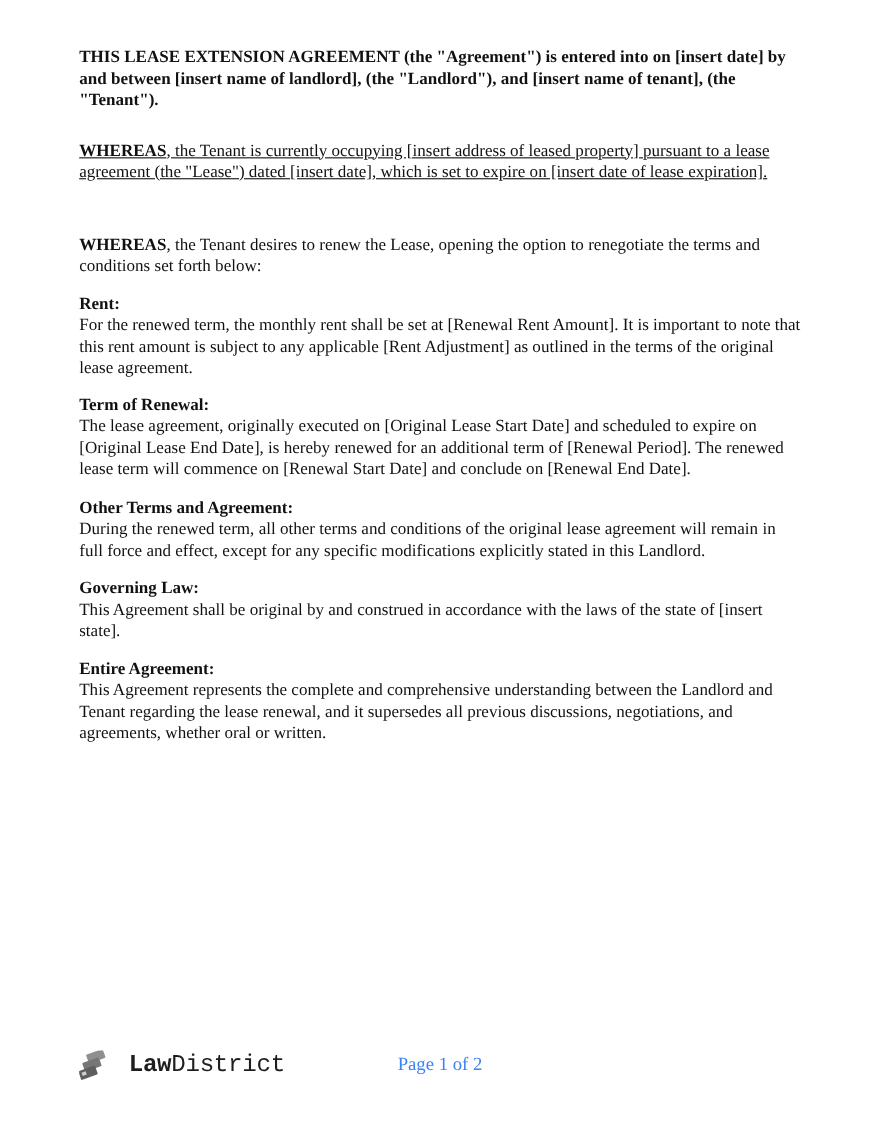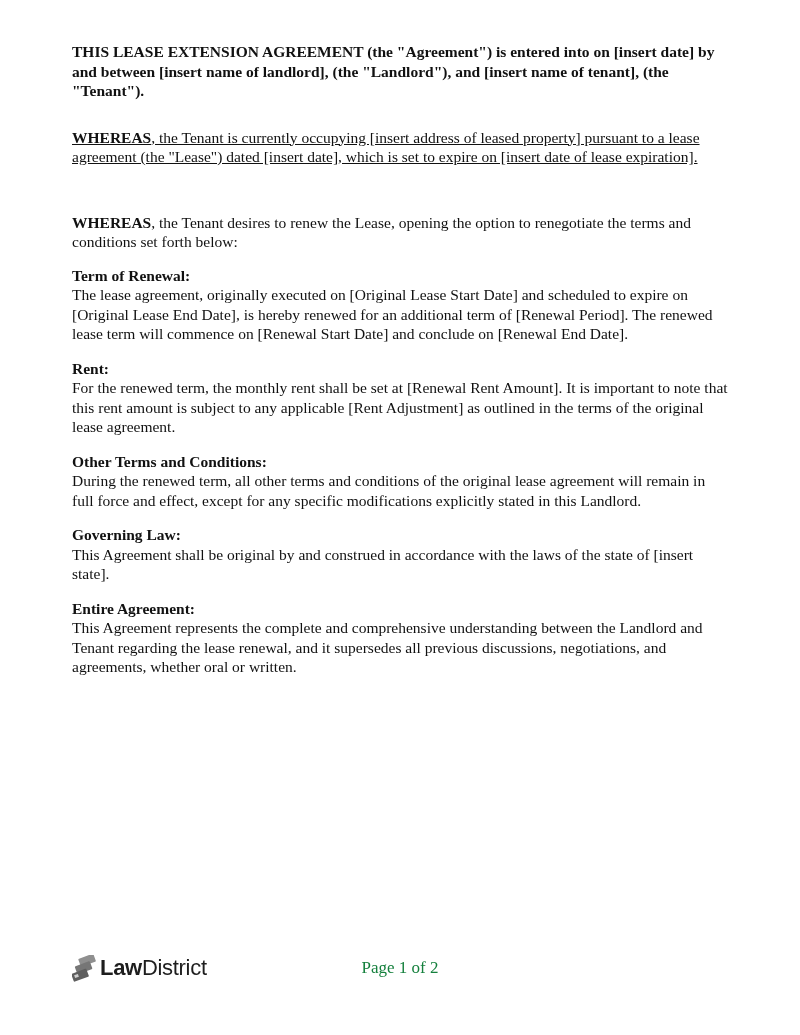--- a/index.html
+++ b/index.html
@@ -43,60 +43,60 @@
     left: 72px;
     right: 72px;
     top: 948px;
     height: 40px;
     display: flex;
     align-items: center;
   }
   .logo {
     display: flex;
     align-items: center;
-    gap: 3px;
-    font-family: Liberation Sans, sans-serif;
+    gap: 20px;
+    font-family: Liberation Mono, monospace;
     font-size: 22px;
     color: #1e1e1e;
     letter-spacing: -0.3px;
   }
   .logo .logo-bold { font-weight: 700; }
   .logo .logo-regular { font-weight: 400; }
   .page-indicator {
     position: absolute;
     left: 50%;
     transform: translateX(-50%);
     font-size: 17px;
-    color: #15803d;
+    color: #3b82f6;
   }
 </style>
 </head>
 <body>
 
 <div class="doc">
 
 
   <p class="p-intro">THIS LEASE EXTENSION AGREEMENT (the "Agreement") is entered into on [insert date] by and between [insert name of landlord], (the "Landlord"), and [insert name of tenant], (the "Tenant").</p>
 
   <p class="p-whereas1"><span class="lead">WHEREAS</span><span>, the Tenant is currently occupying [insert address of leased property] pursuant to a lease agreement (the "Lease") dated [insert date], which is set to expire on [insert date of lease expiration].</span></p>
 
   <p class="p-whereas2"><span class="lead">WHEREAS</span><span>, the Tenant desires to renew the Lease, opening the option to renegotiate the terms and conditions set forth below:</span></p>
 
+  <div class="section">
+    <div class="section-heading">Rent:</div>
+    <div class="section-body">For the renewed term, the monthly rent shall be set at [Renewal Rent Amount]. It is important to note that this rent amount is subject to any applicable [Rent Adjustment] as outlined in the terms of the original lease agreement.</div>
+  </div>
+
   <div class="section first">
     <div class="section-heading">Term of Renewal:</div>
     <div class="section-body">The lease agreement, originally executed on [Original Lease Start Date] and scheduled to expire on [Original Lease End Date], is hereby renewed for an additional term of [Renewal Period]. The renewed lease term will commence on [Renewal Start Date] and conclude on [Renewal End Date].</div>
   </div>
 
   <div class="section">
-    <div class="section-heading">Rent:</div>
-    <div class="section-body">For the renewed term, the monthly rent shall be set at [Renewal Rent Amount]. It is important to note that this rent amount is subject to any applicable [Rent Adjustment] as outlined in the terms of the original lease agreement.</div>
-  </div>
-
-  <div class="section">
-    <div class="section-heading">Other Terms and Conditions:</div>
+    <div class="section-heading">Other Terms and Agreement:</div>
     <div class="section-body">During the renewed term, all other terms and conditions of the original lease agreement will remain in full force and effect, except for any specific modifications explicitly stated in this Landlord.</div>
   </div>
 
   <div class="section">
     <div class="section-heading">Governing Law:</div>
     <div class="section-body">This Agreement shall be original by and construed in accordance with the laws of the state of [insert state].</div>
   </div>
 
   <div class="section">
     <div class="section-heading">Entire Agreement:</div>

